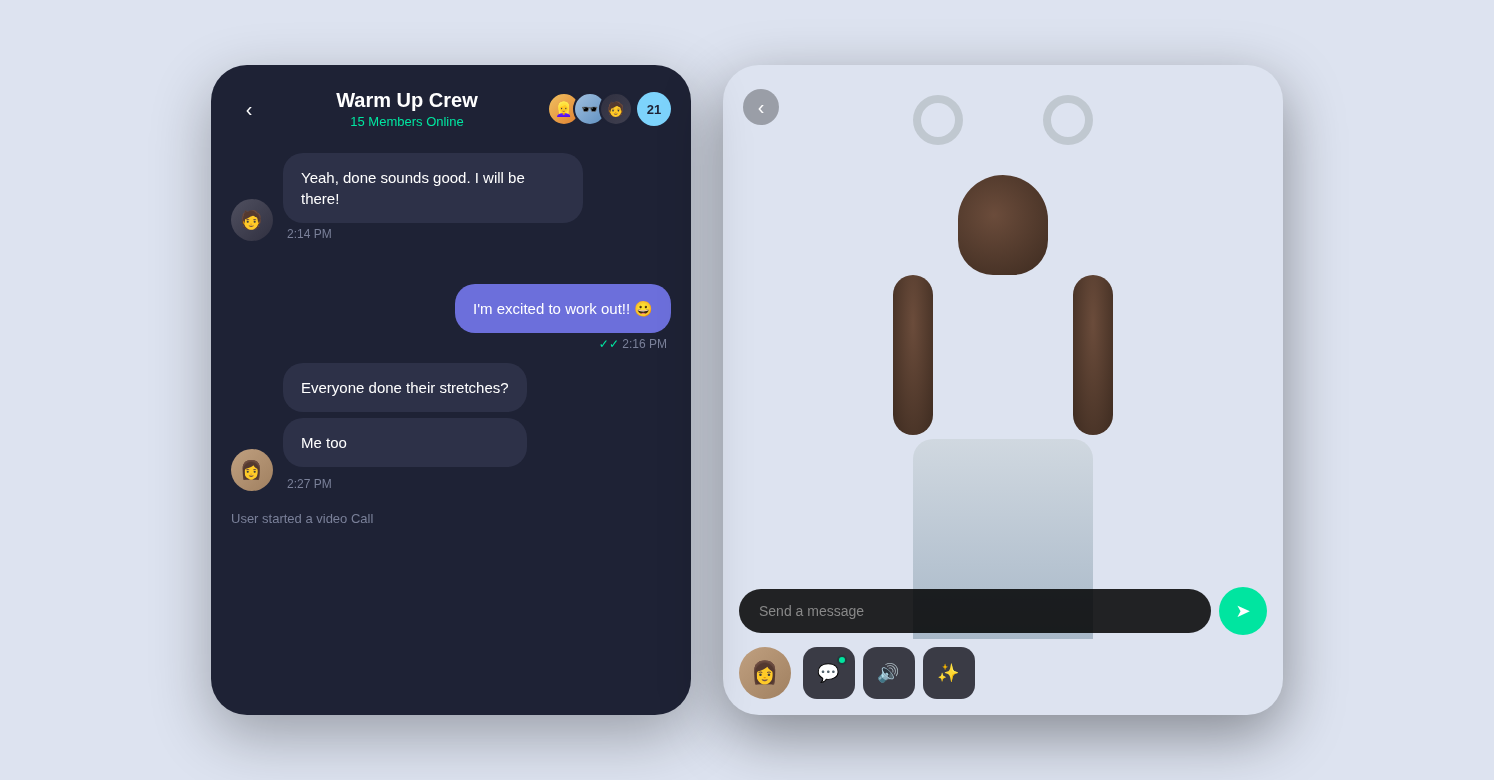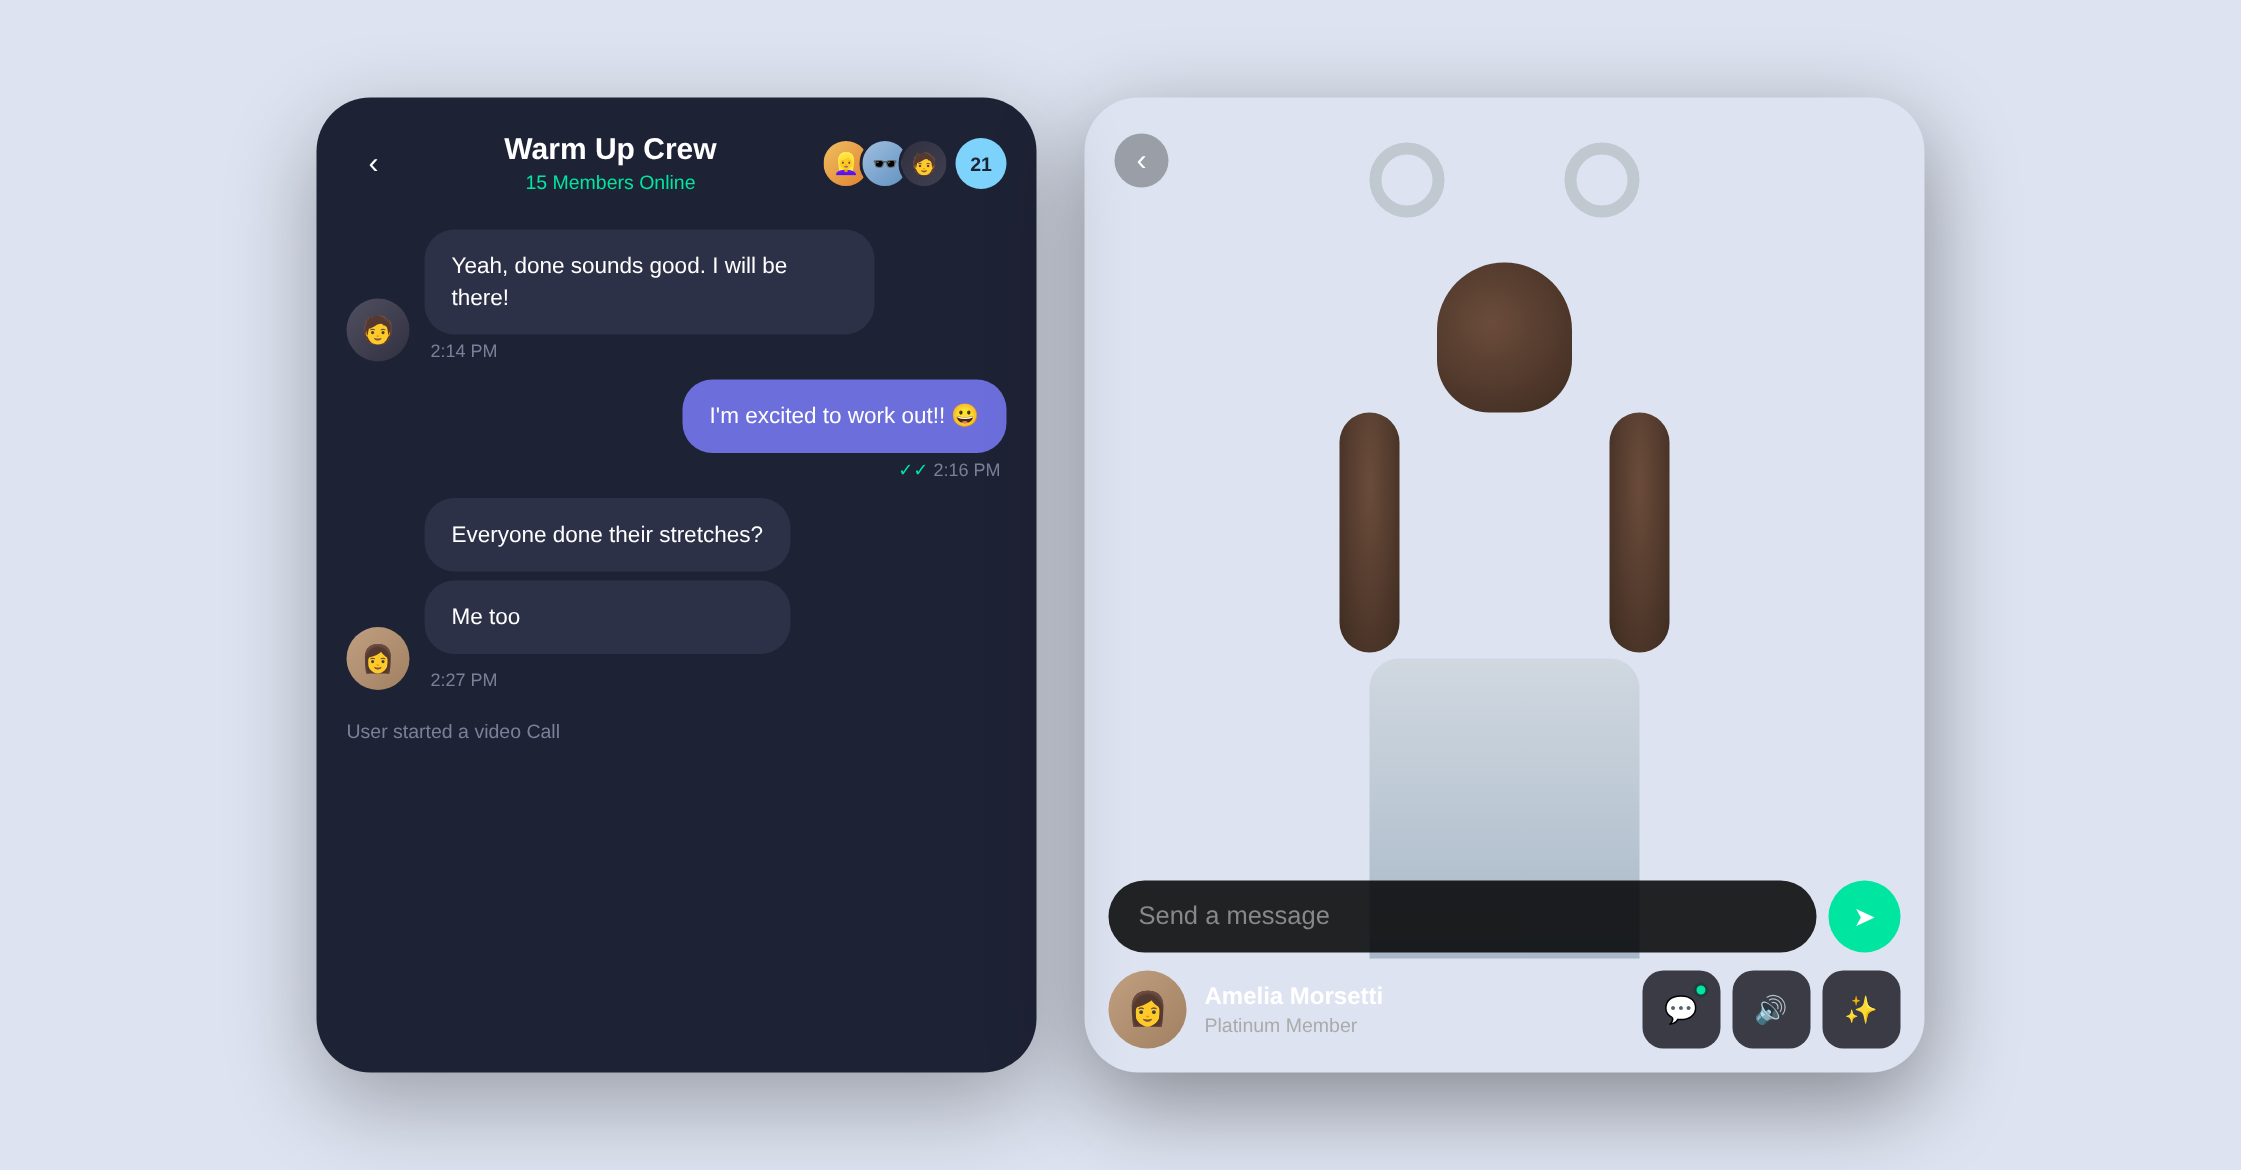--- a/index.html
+++ b/index.html
@@ -151,20 +151,21 @@
       color: #ffffff;
       border-radius: 20px;
       padding: 14px 18px;
       font-size: 15px;
       line-height: 1.4;
     }
 
     .message-bubble.sent {
       background: #6c6fdb;
       color: #fff;
+      margin-top: 31px;
     }
 
     .message-time {
       color: #7a8099;
       font-size: 12px;
       margin-top: 4px;
       padding-left: 4px;
     }
 
     .message-time.sent {
@@ -235,21 +236,21 @@
       align-items: center;
       gap: 8px;
     }
 
     .message-input-bar {
       flex: 1;
       background: rgba(0,0,0,0.85);
       border-radius: 30px;
       padding: 14px 20px;
       color: #888;
-      font-size: 17px;
+      font-size: 14px;
     }
 
     .send-btn {
       width: 48px;
       height: 48px;
       border-radius: 50%;
       background: #00e5a0;
       display: flex;
       align-items: center;
       justify-content: center;
@@ -465,24 +466,20 @@
 
       <div class="message-input-row">
         <div class="message-input-bar">Send a message</div>
         <div class="send-btn">
           <span class="send-icon">➤</span>
         </div>
       </div>
 
       <div class="user-info-row">
         <div class="user-avatar-large">👩</div>
-        <div class="user-text">
-          <div class="user-name">Amelia Morsetti</div>
-          <div class="user-rank">Platinum Member</div>
-        </div>
         <div class="action-buttons">
           <div class="action-btn">
             💬
             <div class="dot"></div>
           </div>
           <div class="action-btn">
             🔊
           </div>
           <div class="action-btn">
             ✨

